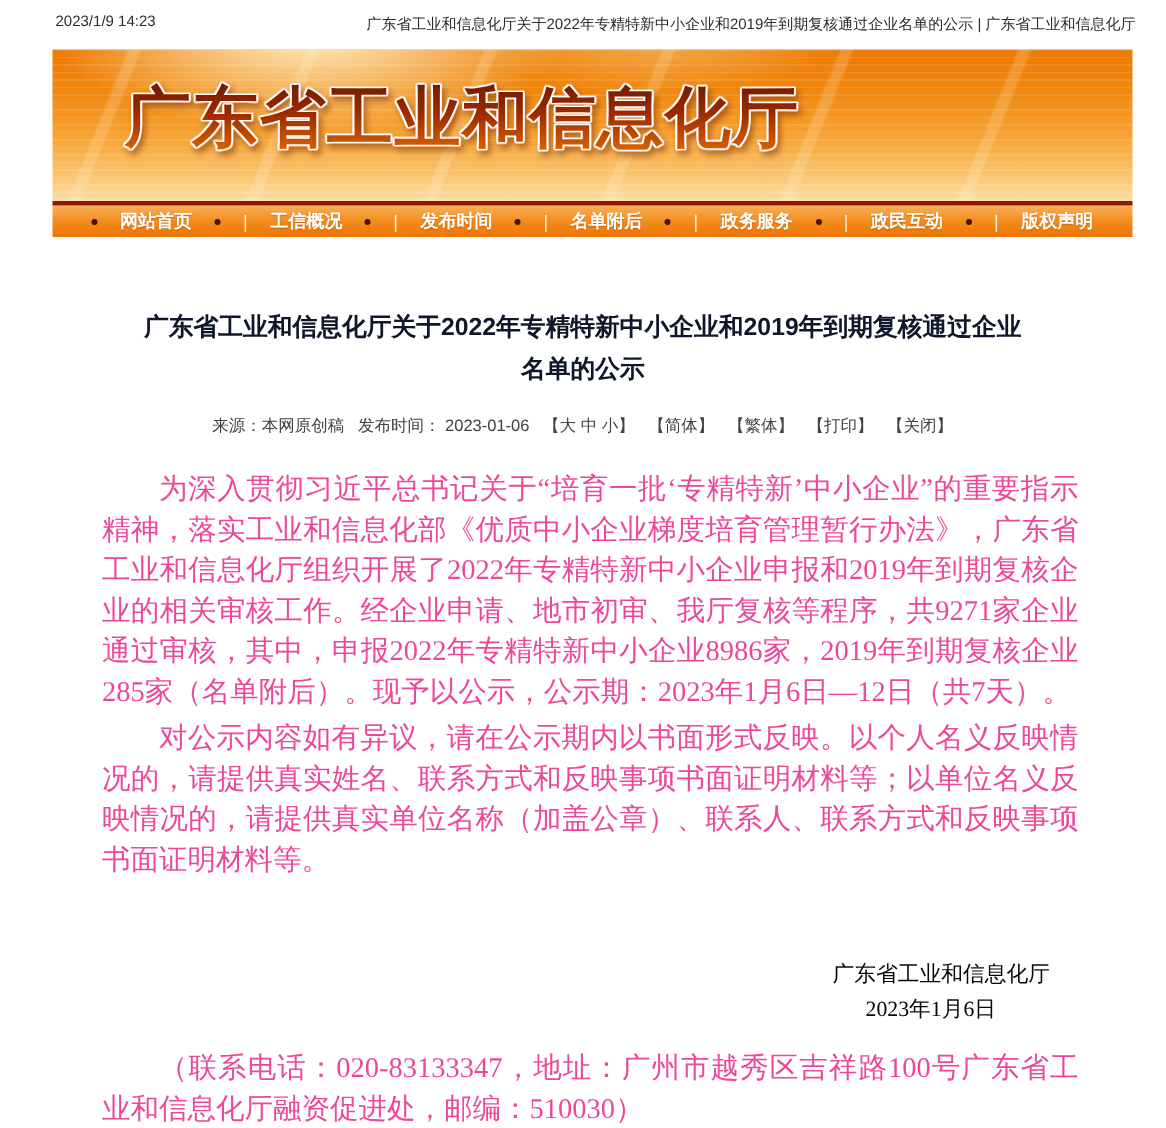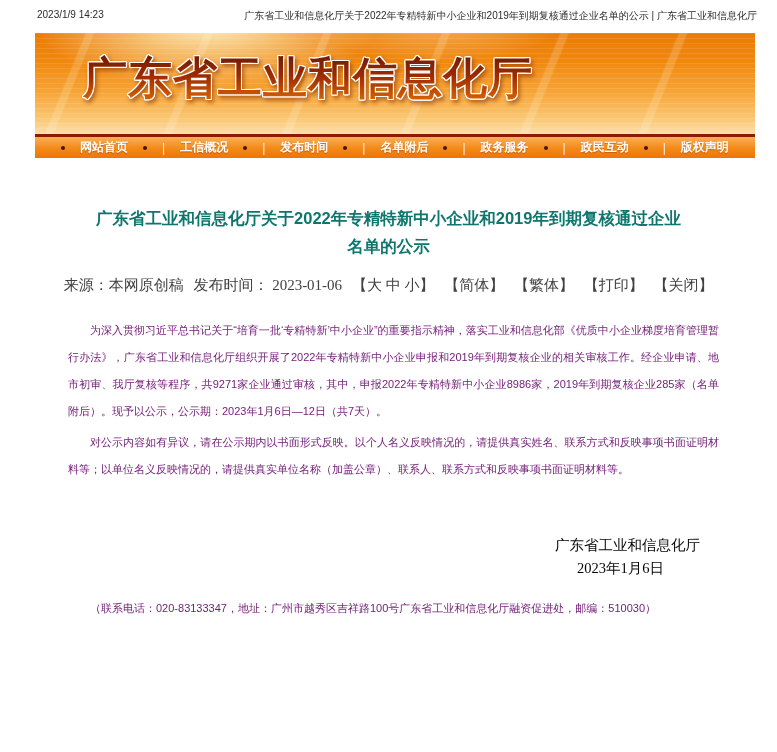--- a/index.html
+++ b/index.html
@@ -61,34 +61,34 @@
   }
   .nav-dot {
     width: 4px; height: 4px; border-radius: 50%;
     background: #4a1000; display: inline-block;
   }
   .nav-sep { color: rgba(255,255,255,0.85); font-size: 12px; }
 
   
   .article-title {
     margin: 46px auto 0; width: 600px;
-    font-size: 16.5px; line-height: 28px; font-weight: bold; color: #0f766e;
+    font-size: 16.5px; line-height: 28px; font-weight: bold; color: #0f172a;
     text-align: center;
   }
   .meta {
     margin-top: 16px; text-align: center;
-    font-family: Liberation Serif, serif;
-    font-size: 15px; color: #414141; white-space: nowrap;
+    font-family: Liberation Sans, sans-serif;
+    font-size: 11px; color: #414141; white-space: nowrap;
   }
   .meta span, .meta a { margin: 0 3px; color: #414141; text-decoration: none; }
   .meta a { cursor: pointer; }
 
   .para {
-    font-family: Liberation Sans, sans-serif;
-    font-size: 11px; line-height: 27px; color: #701a75;
+    font-family: Liberation Serif, serif;
+    font-size: 19px; line-height: 27px; color: #ec4899;
     margin: 0 58px 0 68px;
     text-indent: 2em; text-align: justify;
   }
   .para-1 { margin-top: 22px; }
   .para-2 { margin-top: 4px; }
   .para-attach { margin-top: 30px; }
 
   .sig-org {
     margin-top: 53px; text-align: right; padding-right: 77px;
     font-family: "Liberation Serif", "DejaVu Serif", serif;

